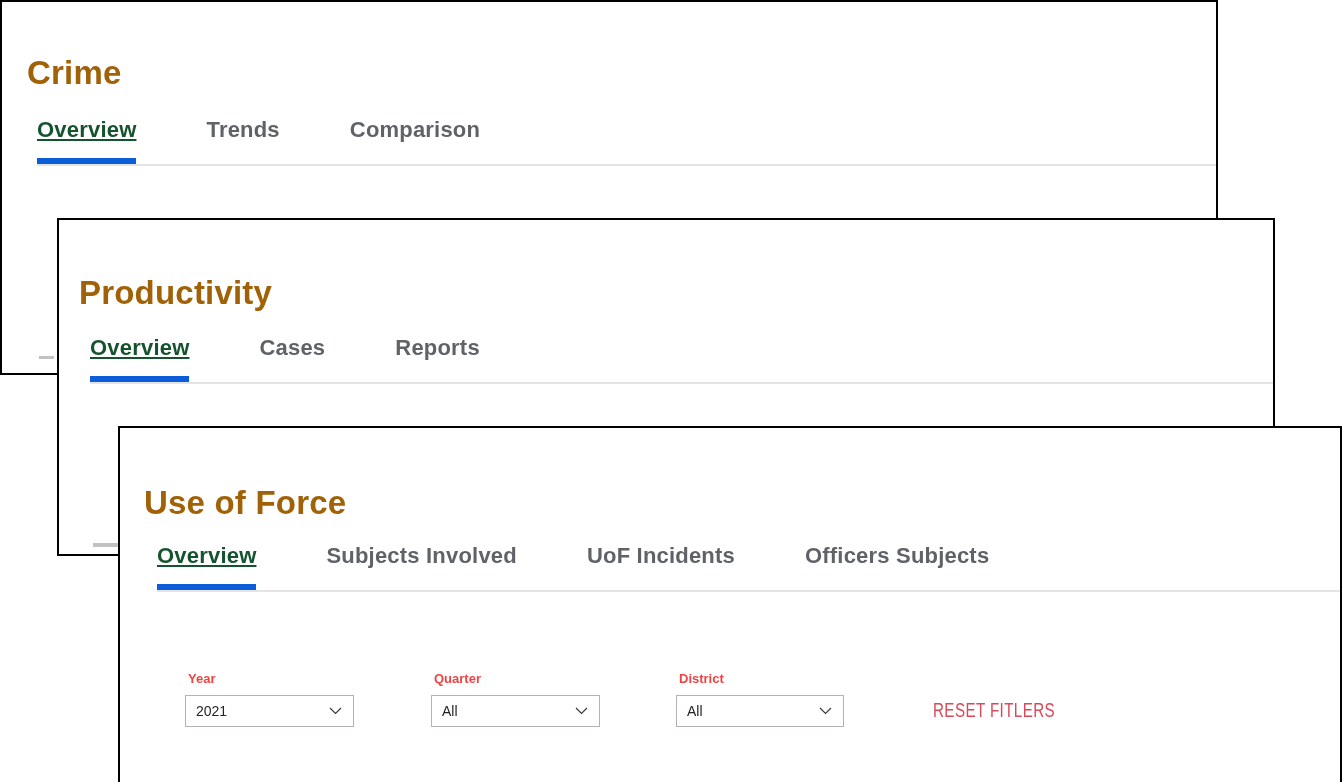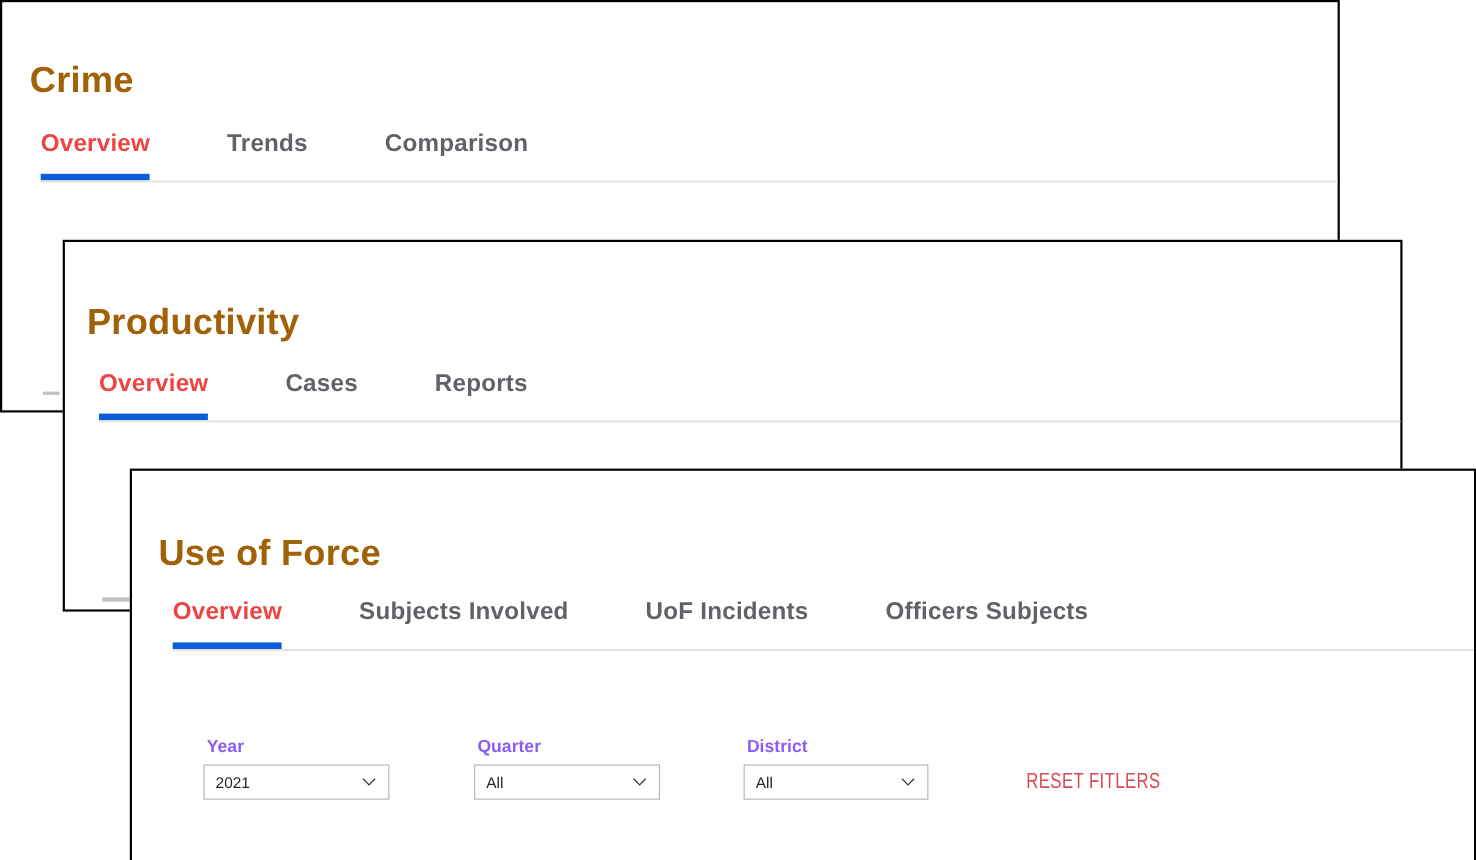--- a/index.html
+++ b/index.html
@@ -59,21 +59,21 @@
     position: relative;
     font-size: 22px;
     font-weight: 600;
     letter-spacing: 0.2px;
     color: #5f6368;
     line-height: 24px;
     padding-bottom: 22px;
     cursor: pointer;
     white-space: nowrap;
   }
-  .tab.active { color: #ef4444; }
+  .tab.active { color: #14532d; text-decoration: underline; }
   .tab-indicator {
     position: absolute;
     left: 0; right: 0;
     bottom: 0;
     height: 6px;
     background: #0b5ed7;
   }
   .tab-divider {
     position: absolute;
     top: 46px;
@@ -90,23 +90,23 @@
     position: absolute;
     background: #c2c2c2;
   }
   #panel-crime .scroll-stub        { left: 37px; top: 354px; width: 15px; height: 3px; }
   #panel-productivity .scroll-stub { left: 34px; top: 323px; width: 25px; height: 4px; }
 
   
   .filter-label {
     position: absolute;
     top: 243px;
-    font-size: 16px;
+    font-size: 13px;
     font-weight: 700;
-    color: #8b5cf6;
+    color: #ef4444;
     white-space: nowrap;
   }
   #year-label     { left: 68px;  }
   #quarter-label  { left: 314px; }
   #district-label { left: 559px; }
 
   .dropdown {
     position: absolute;
     top: 267px;
     height: 32px;

